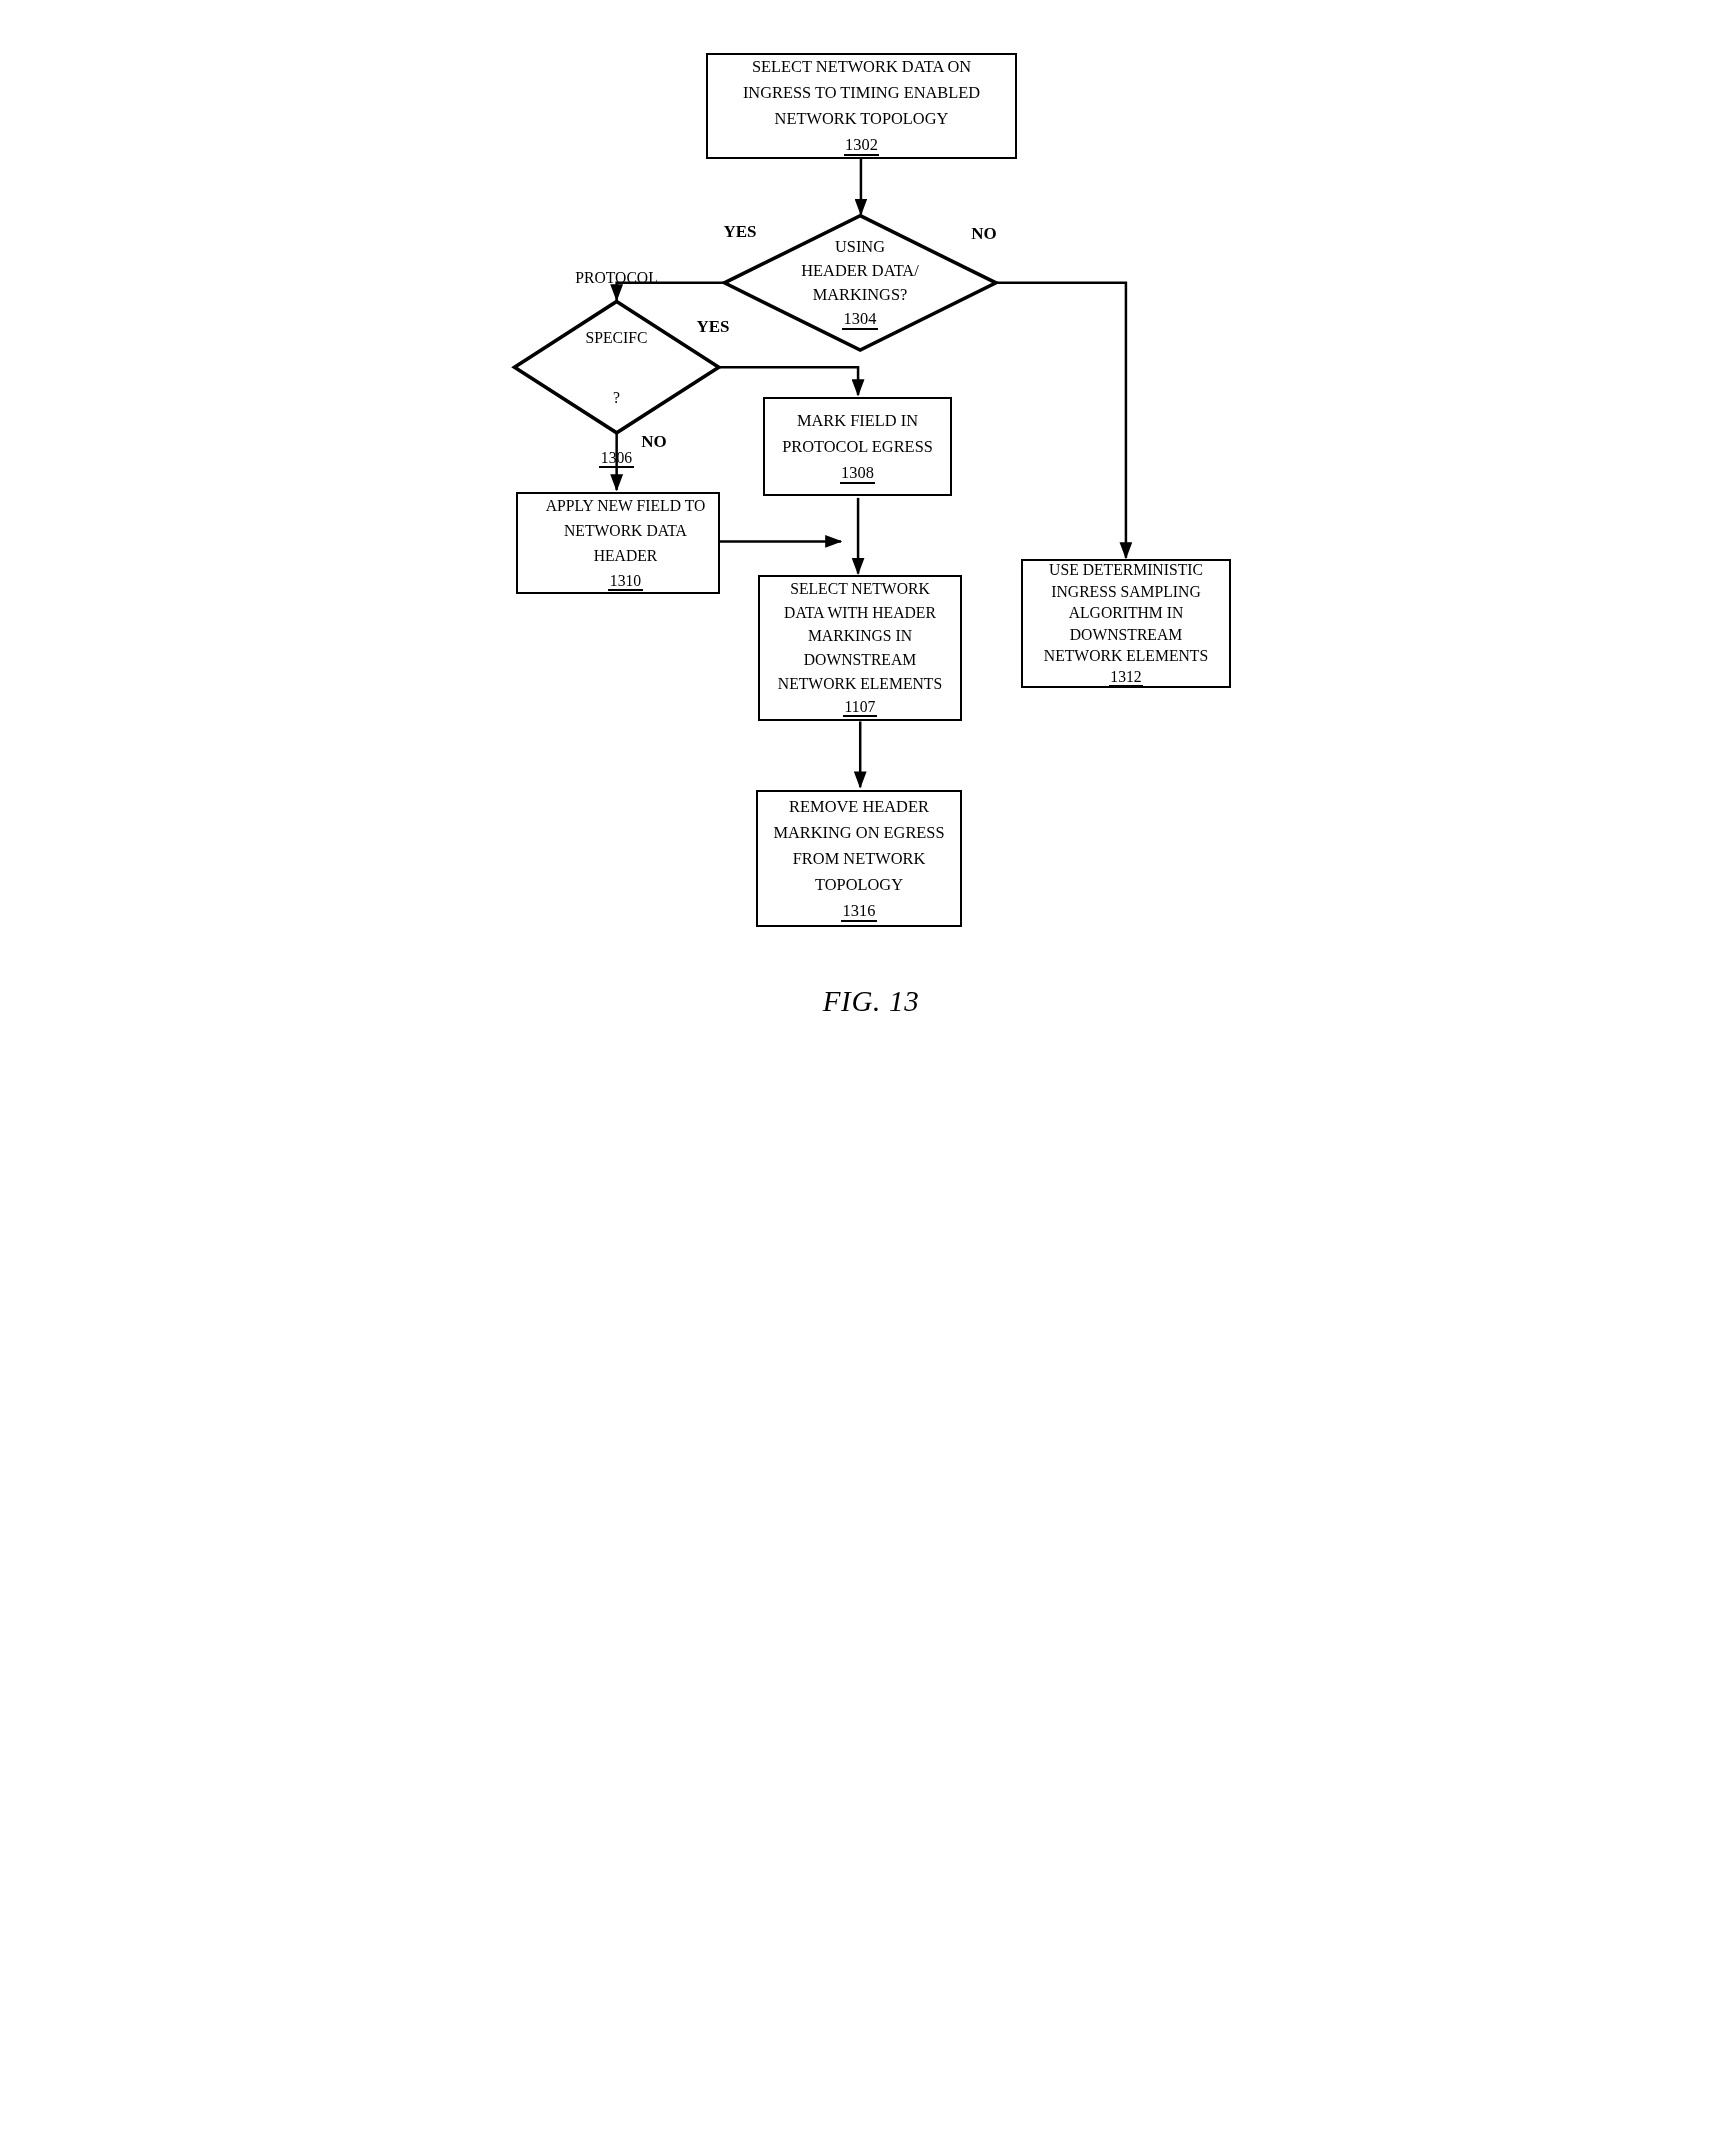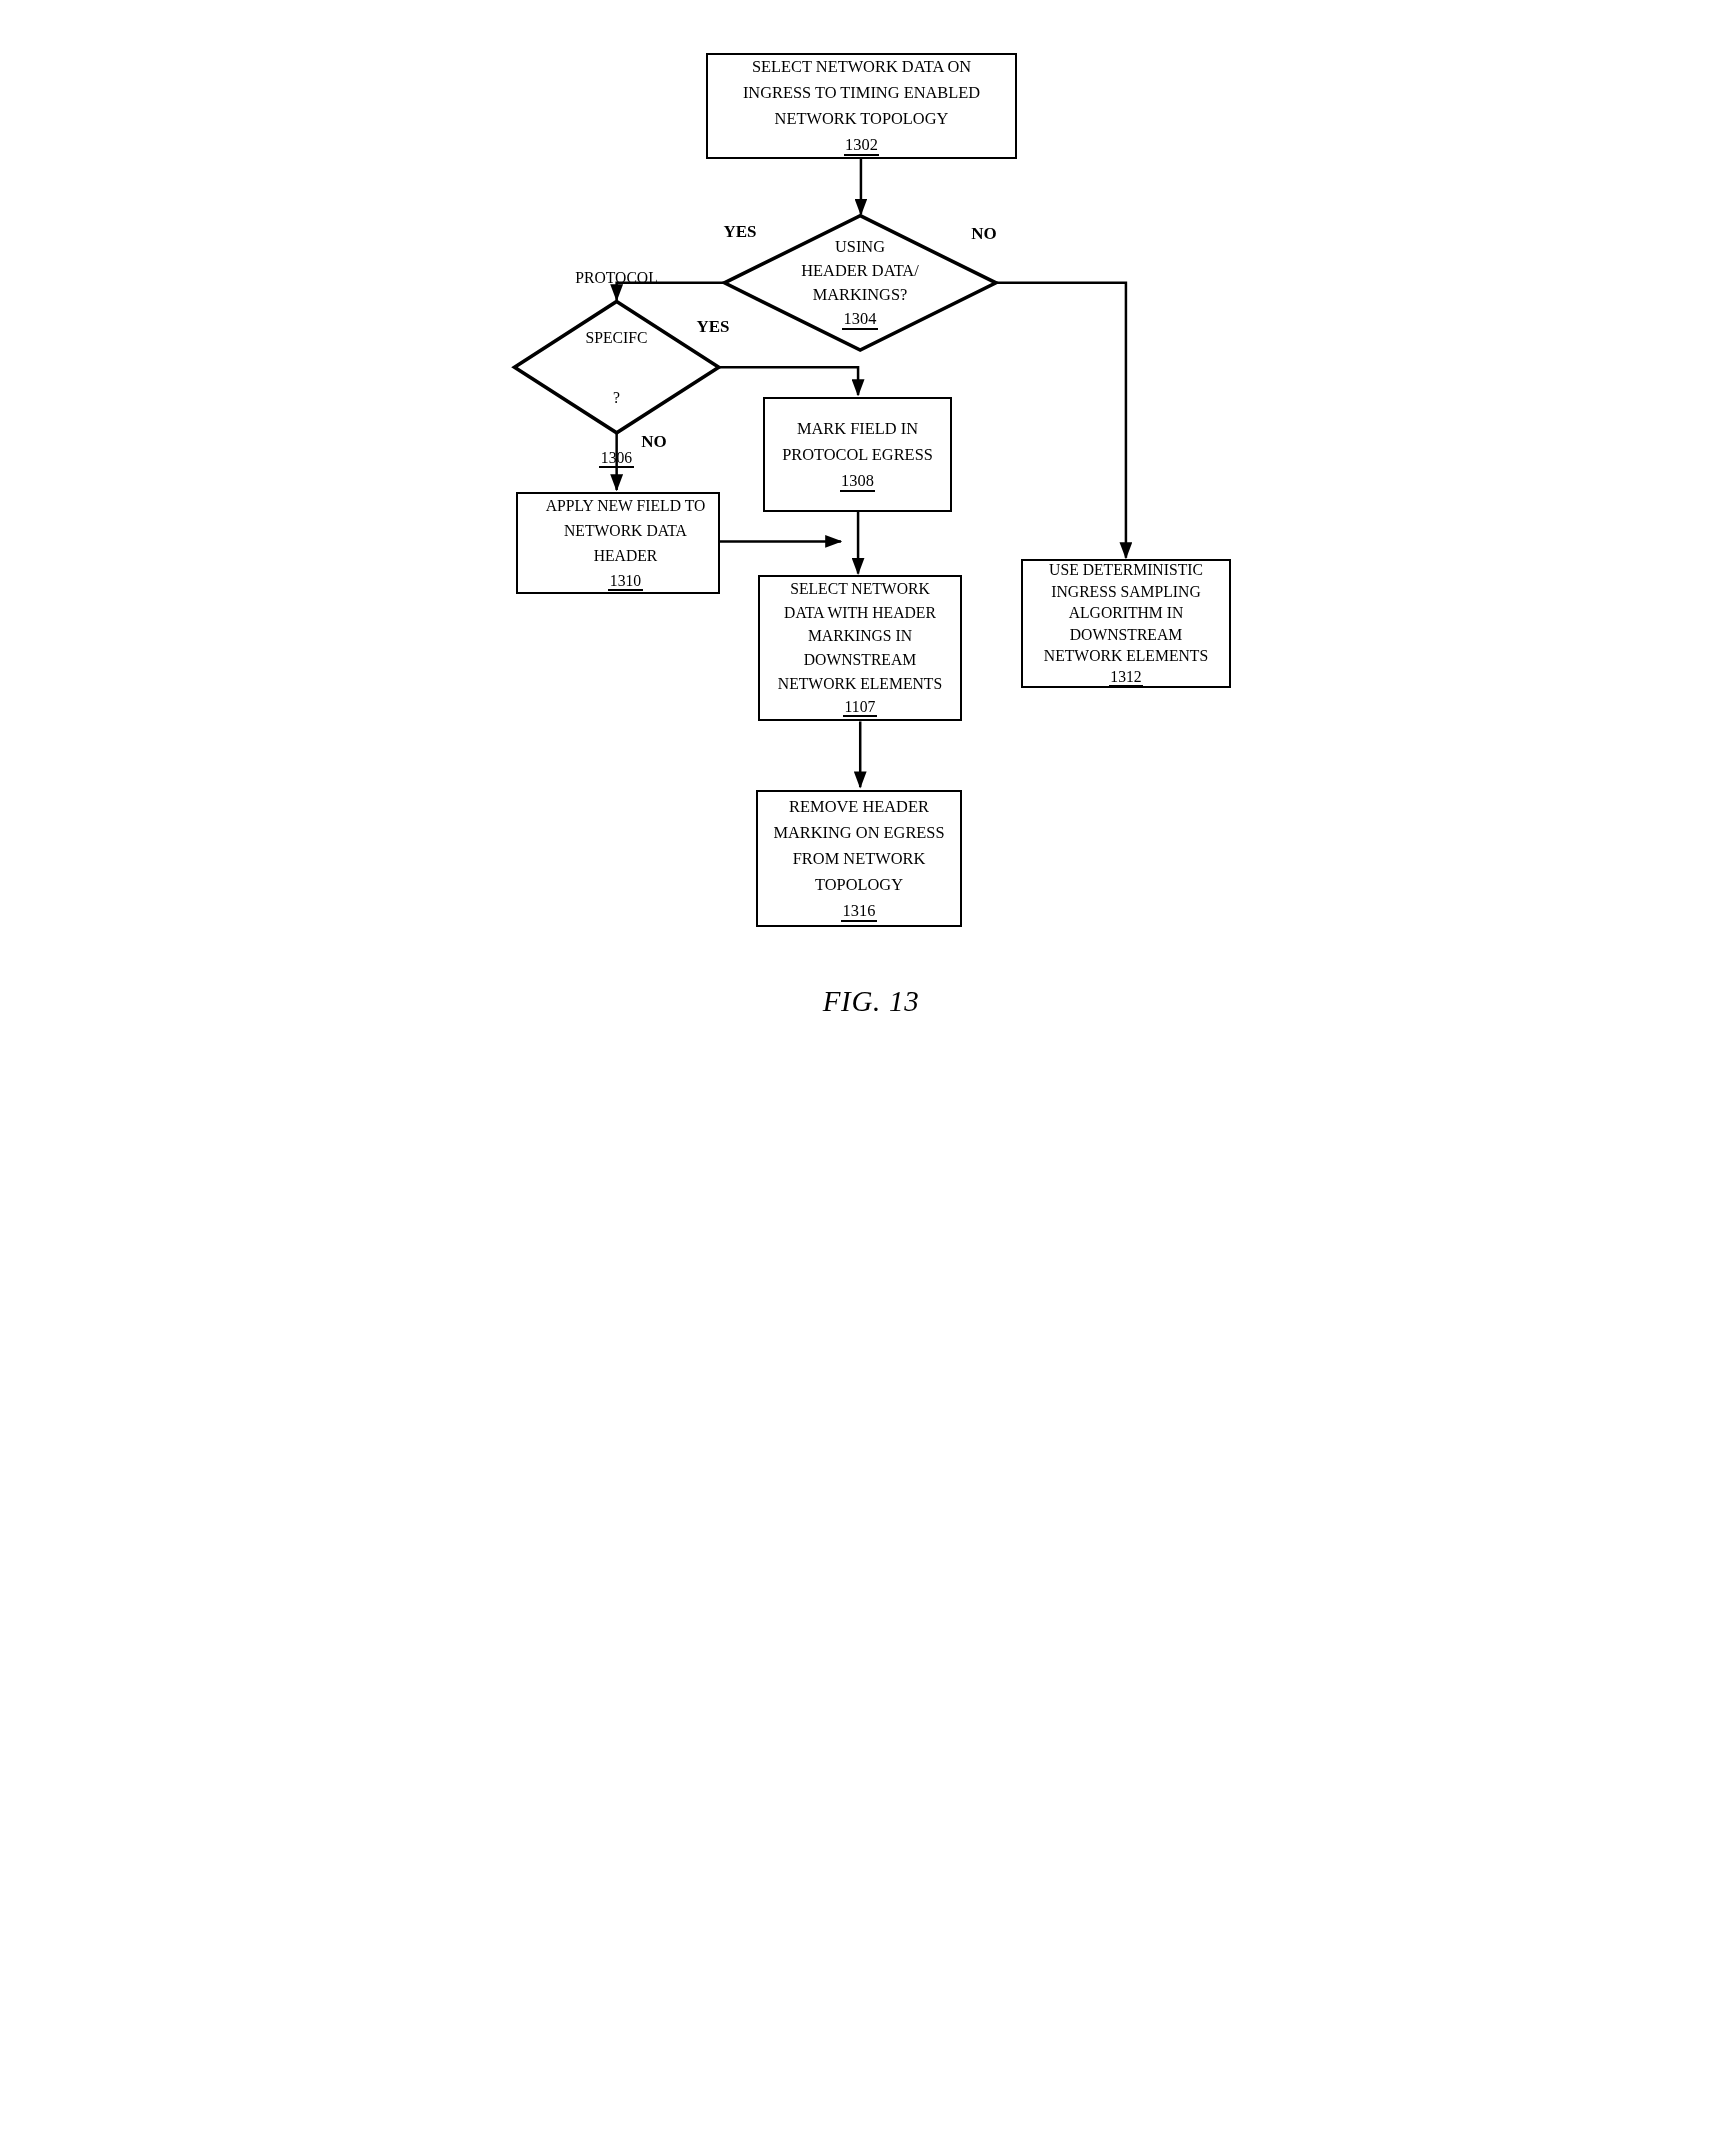--- a/index.html
+++ b/index.html
@@ -91,21 +91,21 @@
         <div class="ln">HEADER DATA/</div>
         <div class="ln">MARKINGS?</div>
         <div><span class="ref">1304</span></div>
       </div>
       <div class="node diamond-text" style="left: 106px; top: 302px; width: 157px; height: 131px; line-height: 24px; font-size: 15.7px; gap: 36px;">
         <div class="ln">PROTOCOL</div>
         <div class="ln">SPECIFC</div>
         <div class="ln">?</div>
         <div><span class="ref">1306</span></div>
       </div>
-      <div class="node rect" style="left: 331px; top: 397px; width: 189px; height: 115px; line-height: 26px; font-size: 16.4px;">
+      <div class="node rect" style="left: 331px; top: 397px; width: 189px; height: 99px; line-height: 26px; font-size: 16.4px;">
         <div class="ln">MARK FIELD IN</div>
         <div class="ln">PROTOCOL EGRESS</div>
         <div><span class="ref">1308</span></div>
       </div>
       <div class="node rect" style="left: 84px; top: 492px; width: 204px; height: 102px; line-height: 25px; font-size: 15.7px; padding-left: 15px;">
         <div class="ln">APPLY NEW FIELD TO</div>
         <div class="ln">NETWORK DATA</div>
         <div class="ln">HEADER</div>
         <div><span class="ref">1310</span></div>
       </div>

